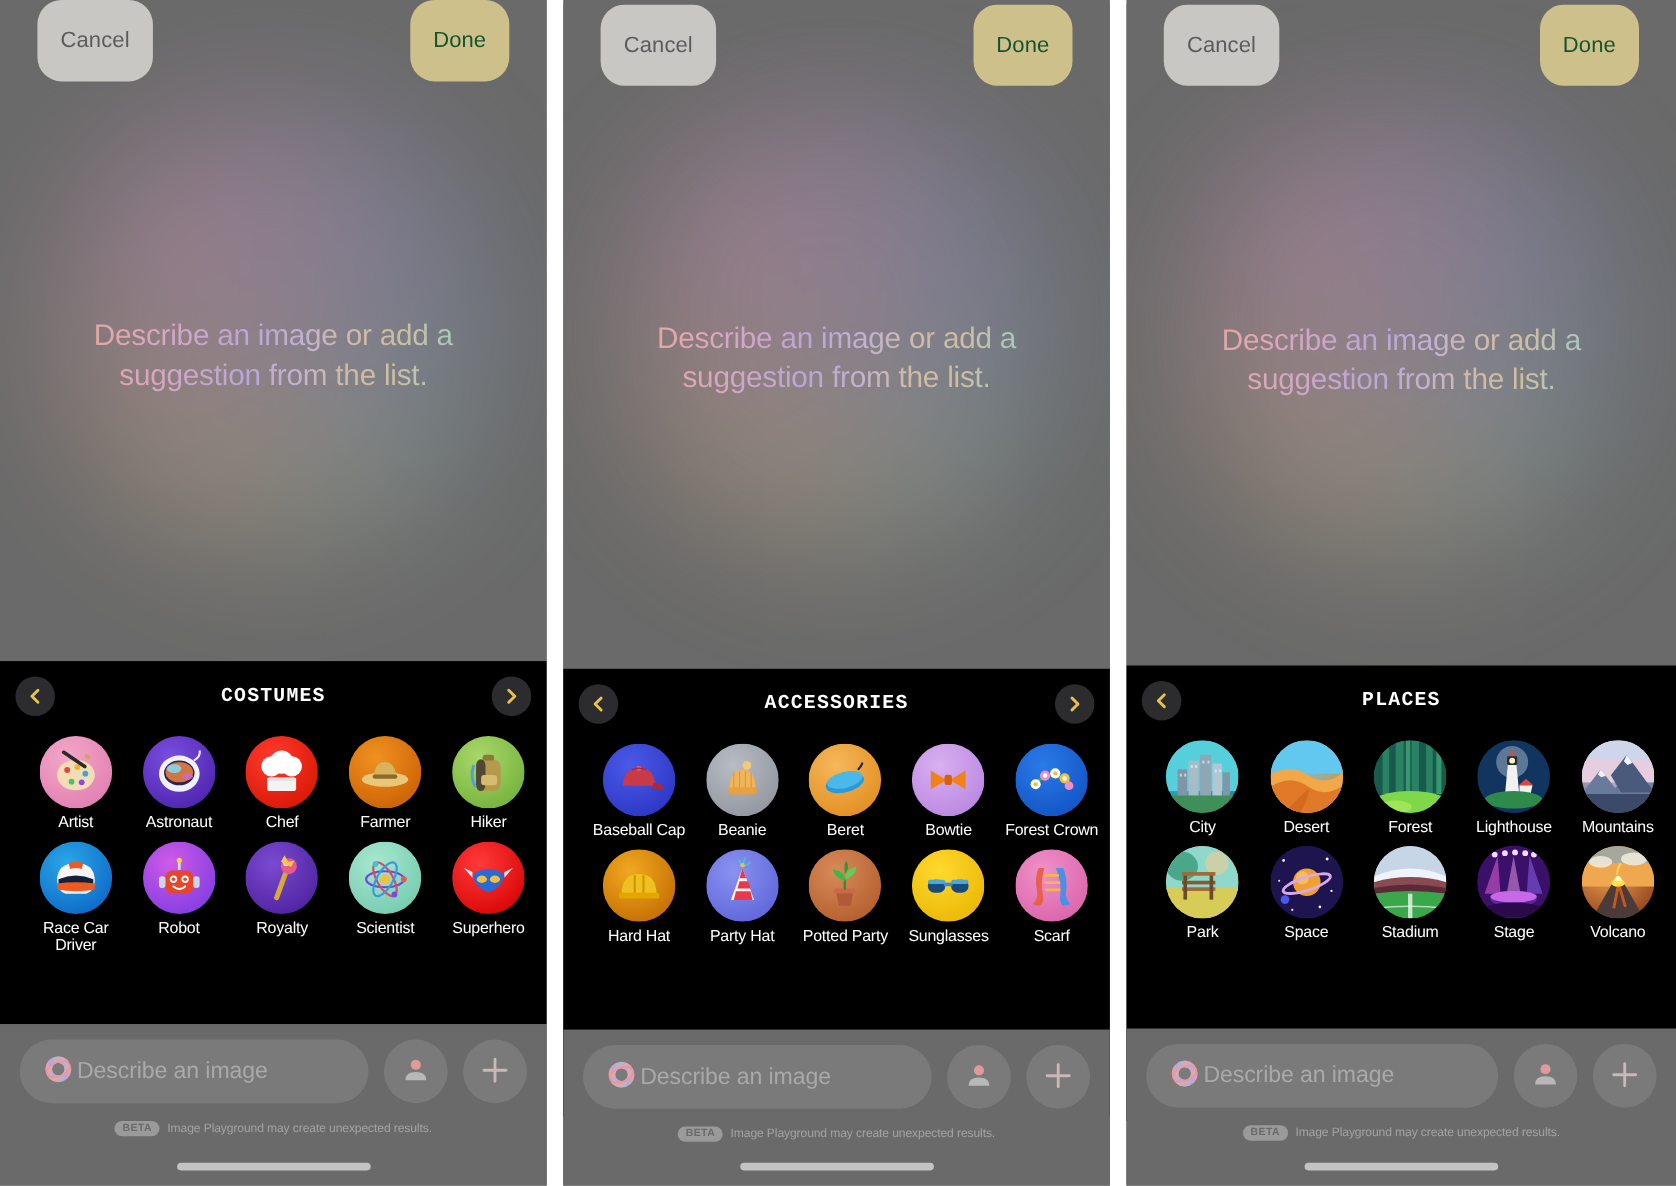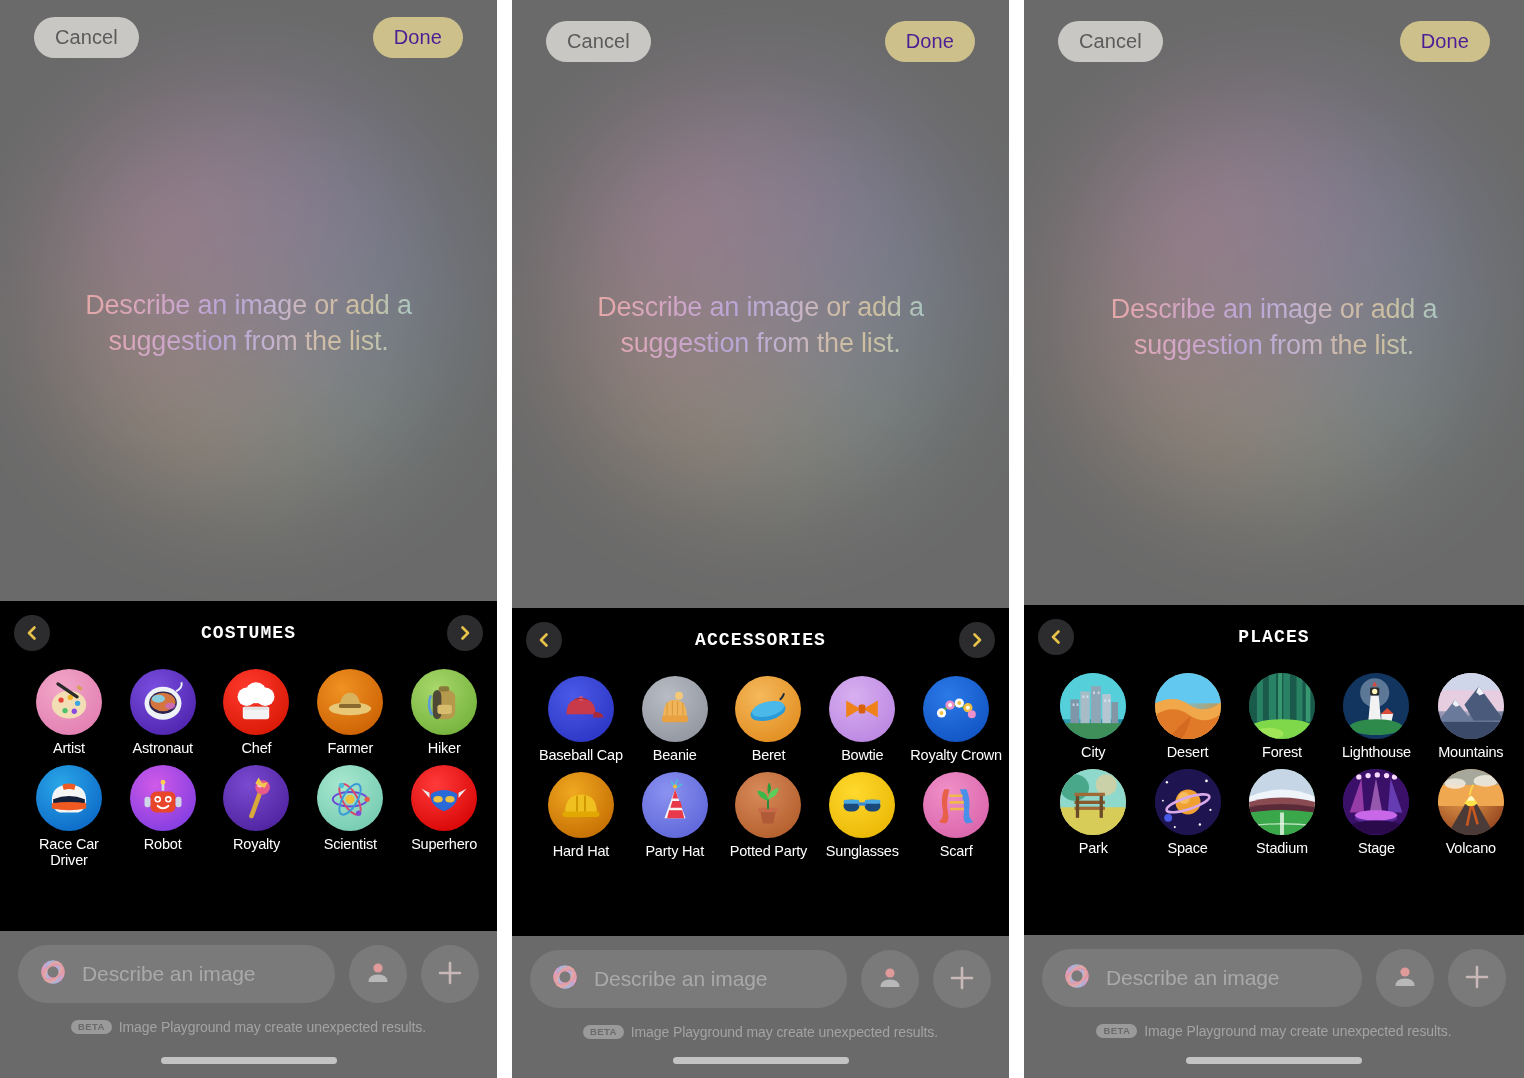--- a/index.html
+++ b/index.html
@@ -62,42 +62,41 @@
   }
   .phone.p2 .aurora { top: 296px; }
   .phone.p3 .aurora { top: 300px; }
 
   
   .topbar {
     position: absolute;
     left: 0; right: 0; top: 0;
     height: 74px;
     display: flex;
-    align-items: center;
     justify-content: space-between;
     padding: 0 34px;
     z-index: 5;
     gap: 19px;
   }
   .pill {
     border: none;
     border-radius: 22px;
     padding: 9px 21px;
     font-size: 20px;
     font-family: "Liberation Sans", sans-serif;
     letter-spacing: .1px;
     cursor: pointer;
   }
   .pill.cancel {
     background: #c9c7c4;
     color: #5b5b5b;
   }
   .pill.done {
     background: #cec08b;
-    color: #4c1d95;
+    color: #14532d;
   }
 
   
   .hero {
     position: absolute;
     left: 50%;
     top: 288px;
     transform: translateX(-50%);
     width: 420px;
     text-align: center;
@@ -218,21 +217,20 @@
     padding: 14px 18px 0 18px;
   }
   .textfield {
     flex: 1;
     height: 58px;
     border-radius: 29px;
     background: rgba(160,160,160,.30);
     display: flex;
     align-items: center;
     padding: 0 18px;
-    gap: 12px;
     cursor: text;
   }
   .playground-glyph { flex: 0 0 auto; display: block; }
   .field-placeholder {
     color: #a9a9a9;
     font-size: 21px;
     letter-spacing: -.1px;
   }
   .circbtn {
     width: 58px; height: 58px;
@@ -258,21 +256,21 @@
     color: #6a6a6a;
     font-size: 9.5px;
     font-weight: 700;
     letter-spacing: .4px;
     border-radius: 8px;
     padding: 2px 7px 2.5px 7px;
     line-height: 1;
   }
   .disclaimer-text {
     color: #a3a3a3;
-    font-size: 14px;
+    font-size: 11px;
     letter-spacing: -.1px;
   }
   .home-indicator {
     position: absolute;
     left: 50%;
     bottom: 14px;
     transform: translateX(-50%);
     width: 176px;
     height: 7px;
     border-radius: 4px;
@@ -681,21 +679,21 @@
                     <circle cx="41" cy="44" r="7" fill="#f090c8"></circle>
                     <circle cx="41" cy="44" r="3" fill="#fff"></circle>
                     <circle cx="55" cy="41" r="7" fill="#fff"></circle>
                     <circle cx="55" cy="41" r="3" fill="#f0c040"></circle>
                     <circle cx="68" cy="48" r="7" fill="#f0c040"></circle>
                     <circle cx="68" cy="48" r="3" fill="#fff"></circle>
                     <circle cx="74" cy="58" r="6" fill="#f090c8"></circle>
                   </g>
                 </svg>
               </div>
-              <div class="cell-label">Royalty Crown</div>
+              <div class="cell-label">Forest Crown</div>
             </div>
             <div class="cell">
               <div class="thumb">
                 <svg viewBox="0 0 100 100">
                   <defs>
                     <radialGradient id="g16" cx="38%" cy="30%" r="85%">
                       <stop offset="0%" stop-color="#f0a820"></stop>
                       <stop offset="100%" stop-color="#c06800"></stop>
                     </radialGradient>
                   </defs>

